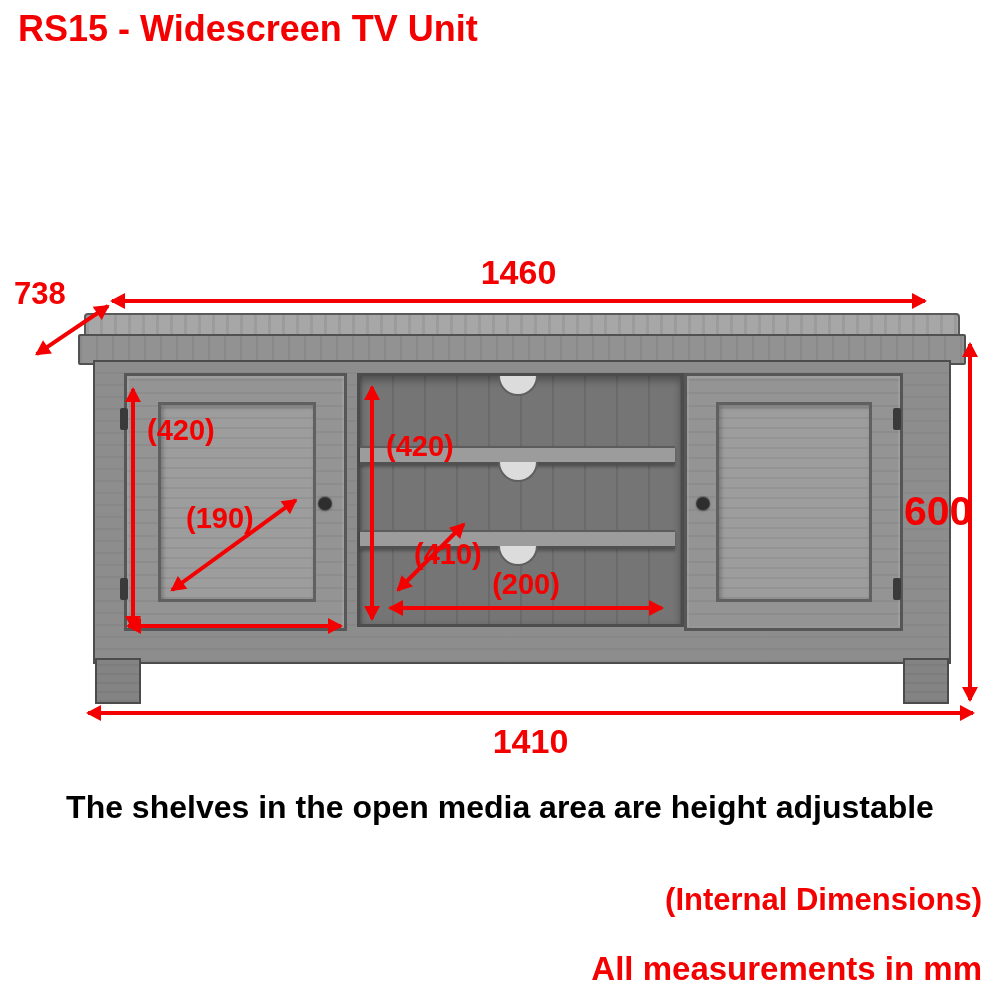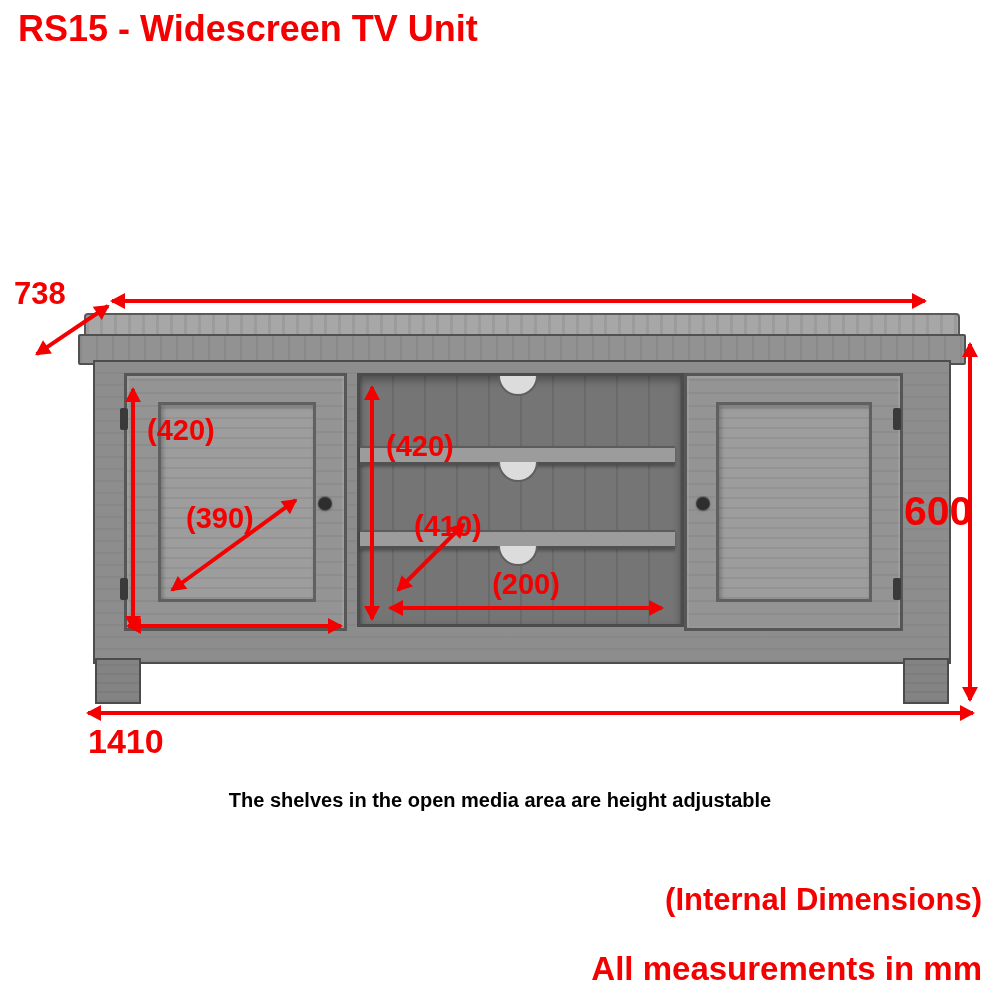--- a/index.html
+++ b/index.html
@@ -11,21 +11,21 @@
   
   .title{
     position:absolute;left:18px;top:8px;font-size:36px;font-weight:bold;color:#f40000;
     letter-spacing:0px;white-space:nowrap;
   }
   .dim-label{
     position:absolute;color:#f40000;font-weight:bold;white-space:nowrap;
   }
   .note-black{
     position:absolute;left:0;width:1000px;text-align:center;color:#000000;
-    font-weight:bold;font-size:20px;
+    font-weight:bold;font-size:32px;
   }
   .note-red{
     position:absolute;right:18px;text-align:right;color:#f40000;font-weight:bold;white-space:nowrap;
   }
   
   .arr{position:absolute;background:#f40000;}
   .arr.h{height:4px;}
   .arr.h::before{content:"";position:absolute;left:-2px;top:50%;transform:translateY(-50%);
     width:0;height:0;border-top:8px solid transparent;border-bottom:8px solid transparent;
     border-right:15px solid #f40000;}
@@ -124,43 +124,44 @@
     <div class="abs door-panel" style="left:716px;top:402px;width:150px;height:194px;"></div>
     <div class="abs knob" style="left:696px;top:496px;"></div>
     <div class="abs hinge" style="left:893px;top:408px;width:8px;height:22px;"></div>
     <div class="abs hinge" style="left:893px;top:578px;width:8px;height:22px;"></div>
 
     <div class="abs leg" style="left:95px;top:658px;width:42px;height:42px;"></div>
     <div class="abs leg" style="left:903px;top:658px;width:42px;height:42px;"></div>
   </div>
 
   <div class="arr h" style="left:112px;top:299px;width:813px;"></div>
+  <div class="dim-label" style="left:112px;top:253px;width:813px;text-align:center;font-size:34px;">1460</div>
 
   <div class="dim-label" style="left:14px;top:276px;font-size:31px;">738</div>
   <div class="arr d" style="left:108px;top:304px;width:86px;transform:rotate(146deg);"></div>
 
   <div class="arr v" style="left:968px;top:344px;height:356px;"></div>
   <div class="dim-label" style="left:904px;top:488px;font-size:41px;">600</div>
 
   <div class="arr h" style="left:88px;top:711px;width:885px;"></div>
-  <div class="dim-label" style="left:88px;top:722px;width:885px;text-align:left;font-size:34px;">1410</div>
+  <div class="dim-label" style="left:88px;top:722px;width:885px;text-align:center;font-size:34px;">1410</div>
 
   <div class="arr v" style="left:131px;top:389px;height:240px;"></div>
   <div class="dim-label" style="left:147px;top:414px;font-size:29px;">(420)</div>
 
   <div class="arr d" style="left:172px;top:588px;width:153px;transform:rotate(-36deg);"></div>
-  <div class="dim-label" style="left:186px;top:502px;font-size:29px;">(390)</div>
+  <div class="dim-label" style="left:186px;top:502px;font-size:29px;">(190)</div>
 
   <div class="arr h" style="left:128px;top:624px;width:213px;"></div>
 
   <div class="arr v" style="left:370px;top:387px;height:232px;"></div>
   <div class="dim-label" style="left:386px;top:430px;font-size:29px;">(420)</div>
 
   <div class="arr d" style="left:398px;top:588px;width:93px;transform:rotate(-45deg);"></div>
-  <div class="dim-label" style="left:414px;top:510px;font-size:29px;text-align:right;">(410)</div>
+  <div class="dim-label" style="left:414px;top:538px;font-size:29px;text-align:right;">(410)</div>
 
   <div class="arr h" style="left:390px;top:606px;width:272px;"></div>
   <div class="dim-label" style="left:390px;top:568px;width:272px;text-align:center;font-size:29px;">(200)</div>
 
   <div class="note-black" style="top:789px;">The shelves in the open media area are height adjustable</div>
   <div class="note-red" style="top:882px;font-size:31px;">(Internal Dimensions)</div>
   <div class="note-red" style="top:950px;font-size:33px;">All measurements in mm</div>
 
 </div>
 

